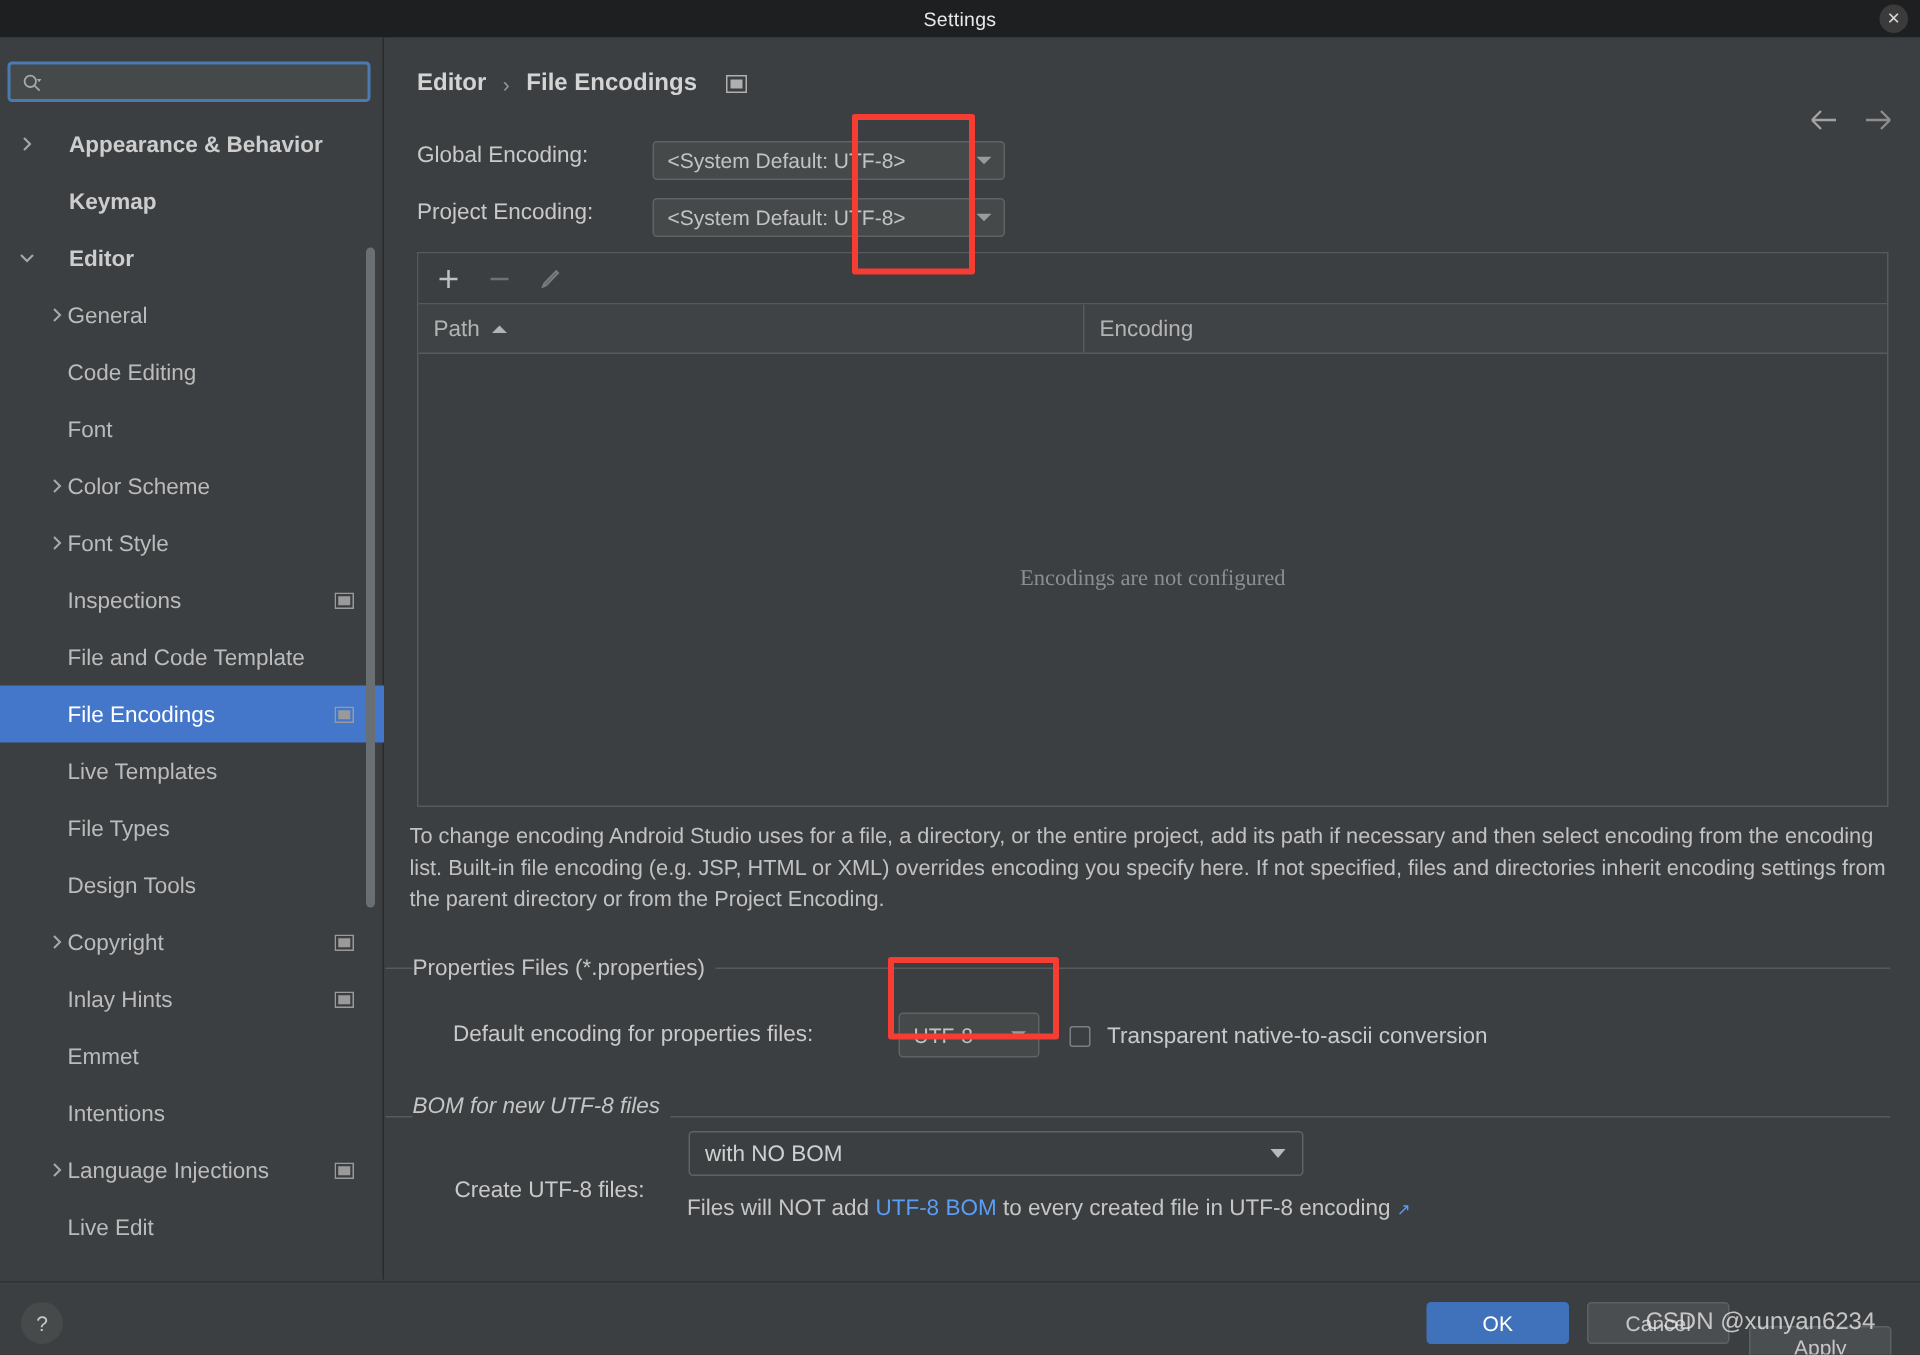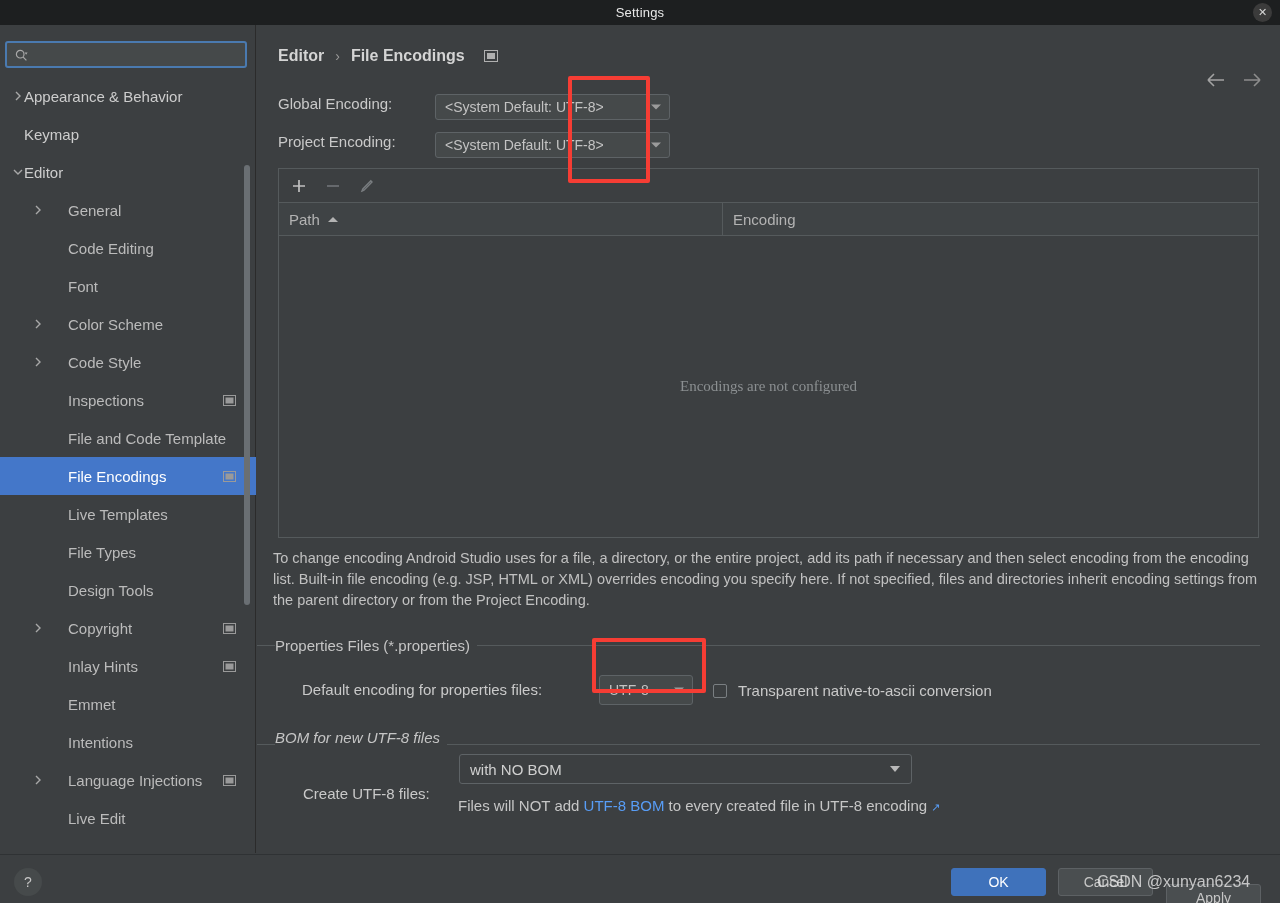--- a/index.html
+++ b/index.html
@@ -80,22 +80,22 @@
   }
   .tree-item {
     position: relative;
     height: 38px;
     display: flex; align-items: center;
     cursor: pointer;
     color: #bbbbbb;
     font-size: 15px;
     white-space: nowrap;
   }
-  .tree-item.lvl0 { padding-left: 24px; font-weight: normal; color: #cdcdcd; }
-  .tree-item.lvl1 { padding-left: 68px; }
+  .tree-item.lvl0 { padding-left: 46px; font-weight: bold; color: #cdcdcd; }
+  .tree-item.lvl1 { padding-left: 45px; }
   .tree-item.selected {
     background: #4477c9;
     color: #ffffff;
   }
   .tree-item .chevron {
     position: absolute;
     width: 10px; height: 10px;
     color: #a8a8a8;
   }
   .tree-item.lvl0 .chevron { left: 13px; }
@@ -244,21 +244,21 @@
   .checkbox {
     width: 14px; height: 14px;
     border: 1px solid #7a7f82;
     border-radius: 2px;
     background: #3c3f41;
   }
   .checkbox-label { color: #c9c9c9; font-size: 15px; }
 
   .wide-combo {
     position: absolute;
-    width: 453px; height: 30px;
+    width: 410px; height: 30px;
     background: #3c3f41;
     border: 1px solid #5e6366;
     border-radius: 3px;
     display: flex; align-items: center;
     color: #d0d0d0; font-size: 15px;
     cursor: pointer;
   }
   .wide-combo .cval { padding-left: 10px; }
   .wide-combo .carrow {
     position: absolute; right: 11px; top: 50%;
@@ -404,21 +404,21 @@
             </svg>
           </span>
           <span>Color Scheme</span>
         </div>
         <div class="tree-item lvl1">
           <span class="chevron">
             <svg width="10" height="10" viewBox="0 0 10 10">
               <path d="M3 1 L7 5 L3 9" fill="none" stroke="currentColor" stroke-width="1.4"></path>
             </svg>
           </span>
-          <span>Code Style</span>
+          <span>Font Style</span>
         </div>
         <div class="tree-item lvl1">
           <span>Inspections</span>
           <span class="badge-icon">
             <svg width="13" height="11" viewBox="0 0 13 11">
               <rect x="0.5" y="0.5" width="12" height="10" fill="none" stroke="#9a9a9a"></rect>
               <rect x="2.5" y="2.5" width="8" height="6" fill="#9a9a9a"></rect>
             </svg>
           </span>
         </div>

